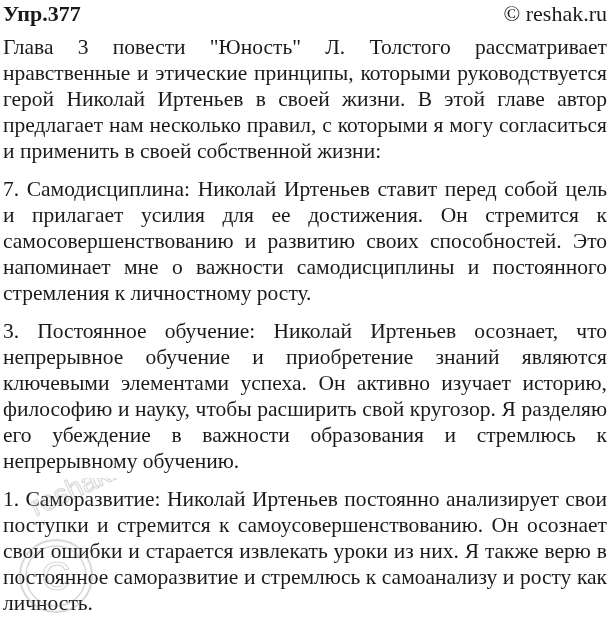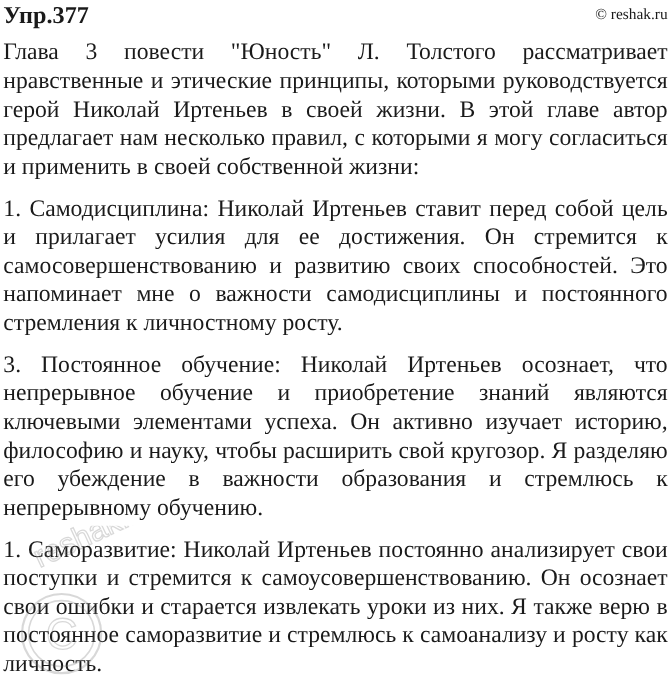--- a/index.html
+++ b/index.html
@@ -5,42 +5,42 @@
     html, body { margin: 0; padding: 0; background: #ffffff; }
     body {
       width: 610px; height: 624px; overflow: hidden; position: relative;
       font-family: "Liberation Serif", serif; color: #1a1a1a;
     }
     .header {
       position: absolute; left: 3px; right: 3px; top: 0; height: 26px;
       display: flex; justify-content: space-between; align-items: flex-end;
     }
     .title { font-weight: bold; font-size: 22px; line-height: 24px; }
-    .copyright { font-size: 14px; line-height: 24px; }
+    .copyright { font-size: 22px; line-height: 24px; }
     .content { position: absolute; left: 3px; right: 3px; top: 34px; }
     .para {
       font-size: 21.5px; line-height: 26px; text-align: justify;
       margin: 0 0 12px 0; text-align-last: left;
     }
     .watermark {
       position: absolute; left: 14px; top: 478px; width: 120px; height: 146px;
       pointer-events: none; opacity: 0.28;
     }
   </style>
 </head>
 <body>
 
 <div class="header">
   <div class="title">Упр.377</div>
   <div class="copyright">© reshak.ru</div>
 </div>
 
 <div class="content">
   <p class="para">Глава 3 повести "Юность" Л. Толстого рассматривает нравственные и этические принципы, которыми руководствуется герой Николай Иртеньев в своей жизни. В этой главе автор предлагает нам несколько правил, с которыми я могу согласиться и применить в своей собственной жизни:</p>
-  <p class="para">1. Самодисциплина: Николай Иртеньев ставит перед собой цель и прилагает усилия для ее достижения. Он стремится к самосовершенствованию и развитию своих способностей. Это напоминает мне о важности самодисциплины и постоянного стремления к личностному росту.</p>
+  <p class="para">7. Самодисциплина: Николай Иртеньев ставит перед собой цель и прилагает усилия для ее достижения. Он стремится к самосовершенствованию и развитию своих способностей. Это напоминает мне о важности самодисциплины и постоянного стремления к личностному росту.</p>
   <p class="para">3. Постоянное обучение: Николай Иртеньев осознает, что непрерывное обучение и приобретение знаний являются ключевыми элементами успеха. Он активно изучает историю, философию и науку, чтобы расширить свой кругозор. Я разделяю его убеждение в важности образования и стремлюсь к непрерывному обучению.</p>
   <p class="para">1. Саморазвитие: Николай Иртеньев постоянно анализирует свои поступки и стремится к самоусовершенствованию. Он осознает свои ошибки и старается извлекать уроки из них. Я также верю в постоянное саморазвитие и стремлюсь к самоанализу и росту как личность.</p>
 </div>
 
 <svg class="watermark" viewBox="0 0 120 146">
   <circle cx="42" cy="98" r="36" fill="none" stroke="#777" stroke-width="2"></circle>
   <circle cx="42" cy="98" r="30" fill="none" stroke="#777" stroke-width="1.5"></circle>
   <text x="42" y="112" text-anchor="middle" font-size="40" fill="none" stroke="#777" stroke-width="1.2" font-family="Liberation Sans, sans-serif">C</text>
   <text x="20" y="30" font-size="28" fill="none" stroke="#777" stroke-width="1.2" font-family="Liberation Sans, sans-serif" transform="rotate(-25 40 30)">reshak.ru</text>
 </svg>

